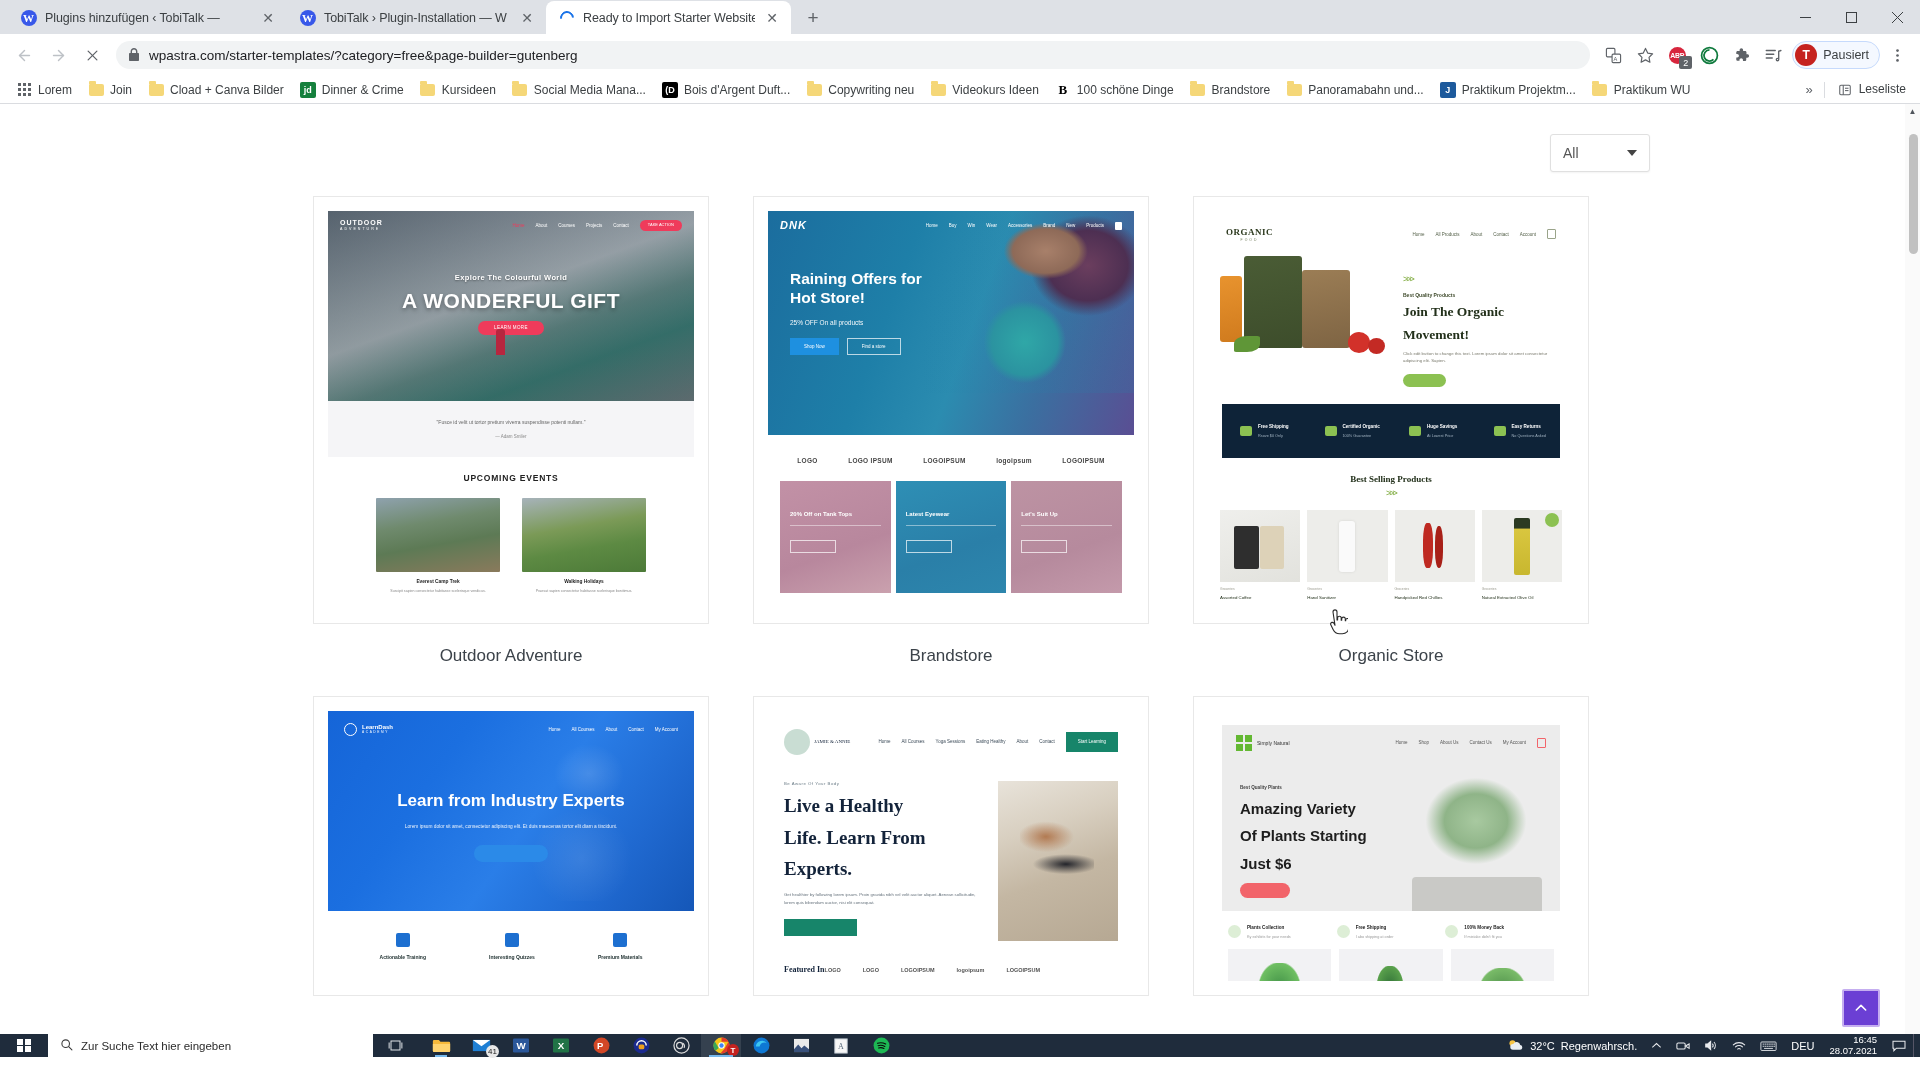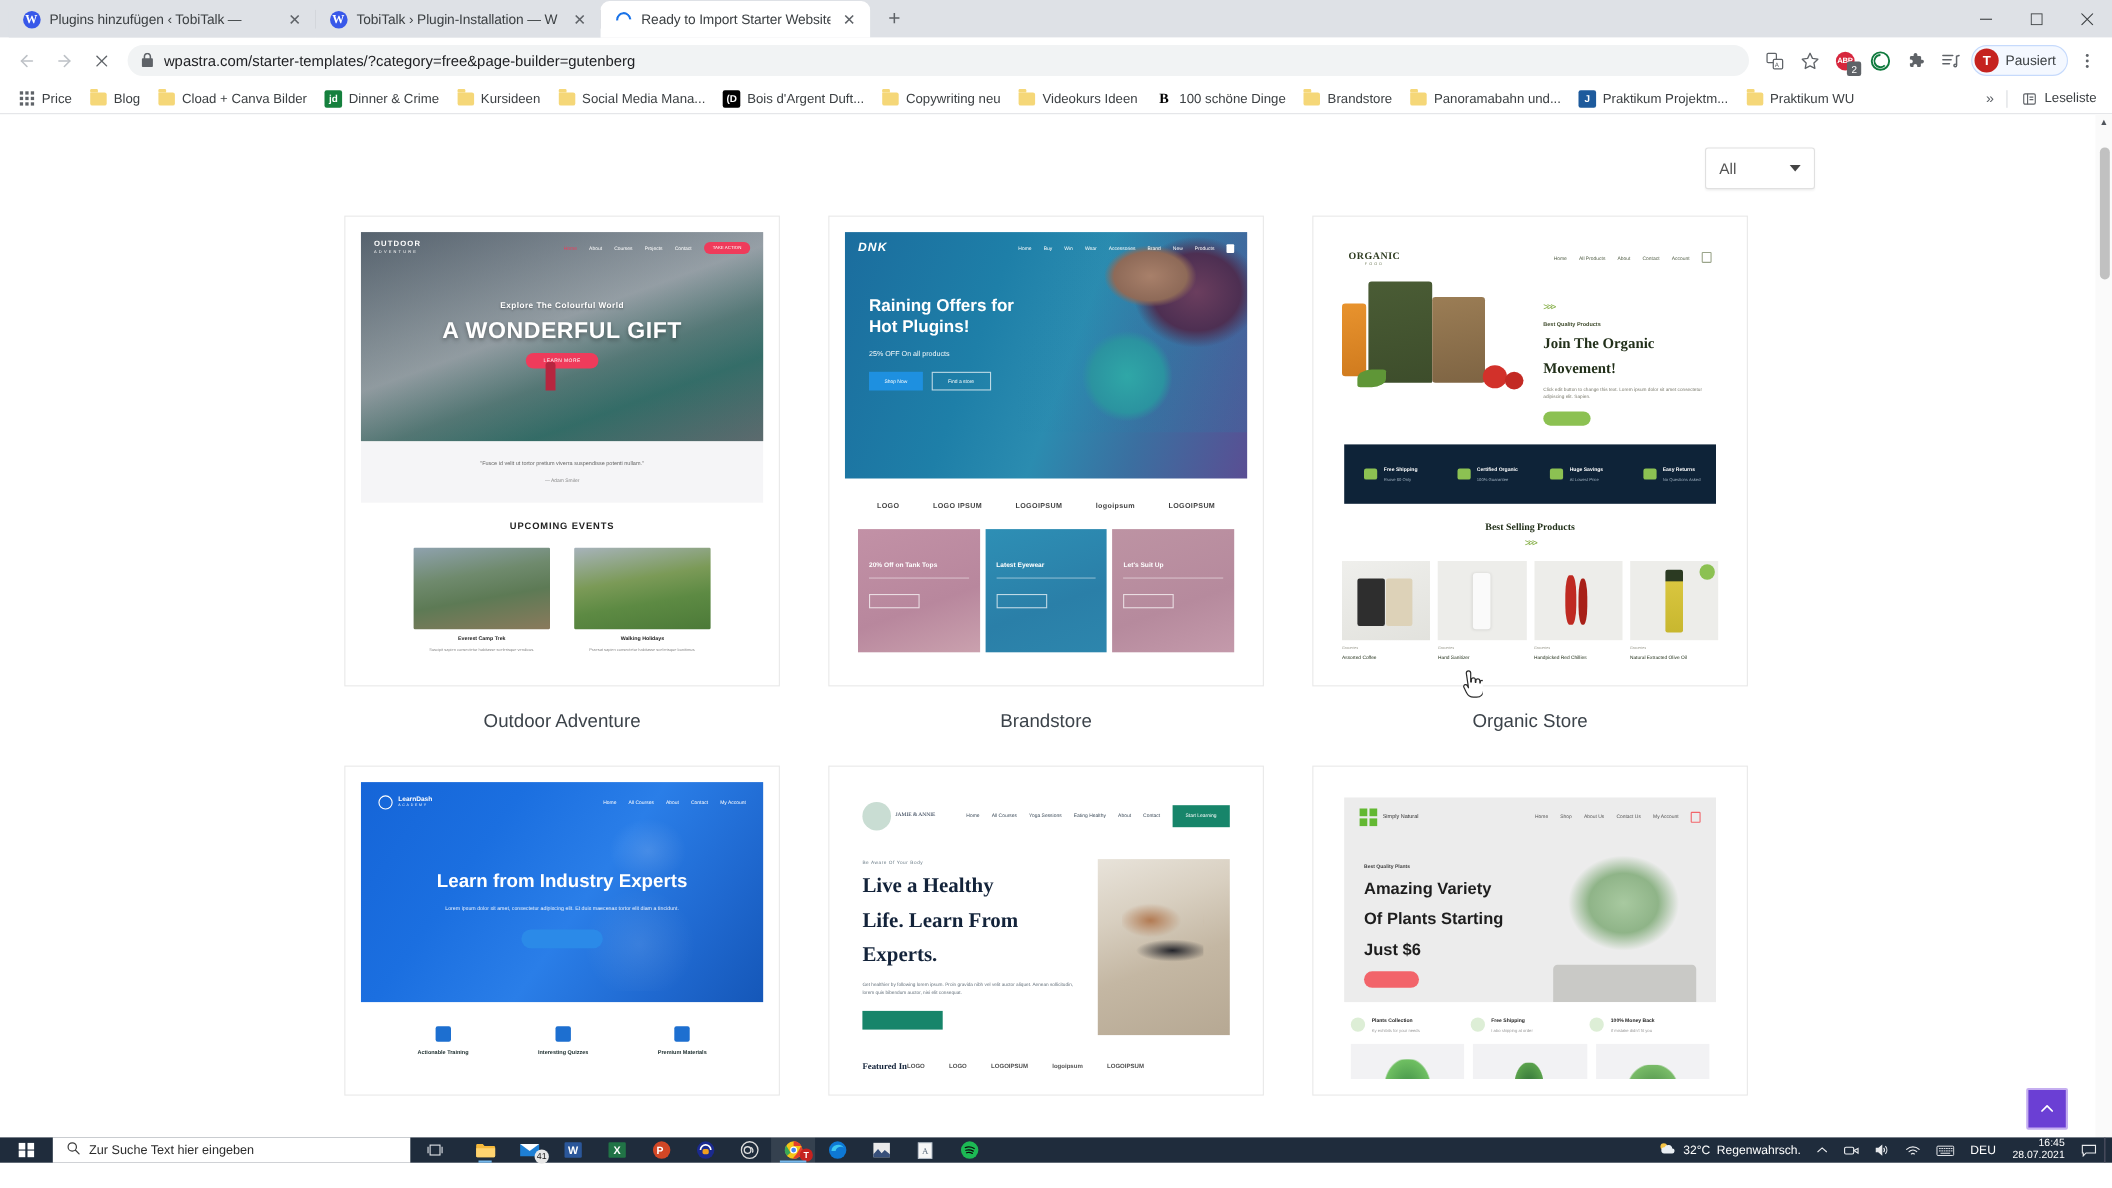--- a/index.html
+++ b/index.html
@@ -497,28 +497,28 @@
             <i></i>
             <i></i>
             <i></i>
             <i></i>
             <i></i>
             <i></i>
             <i></i>
             <i></i>
           </span>
       </span>
-      <span>Price</span>
+      <span>Lorem</span>
     </div>
 
     <div class="bm">
       <span class="bm-ico">
           <span class="folder"></span>
         </span>
-      <span>Blog</span>
+      <span>Join</span>
     </div>
     <div class="bm">
       <span class="bm-ico">
           <span class="folder"></span>
         </span>
       <span>Cload + Canva Bilder</span>
     </div>
     <div class="bm">
       <span class="bm-ico">
           <span class="sq-ico" style="background:#15803d">jd</span>
@@ -680,21 +680,21 @@
                     <span>Wear</span>
                     <span>Accessories</span>
                     <span>Brand</span>
                     <span>New</span>
                     <span>Products</span>
                     <span style="width:7px;height:8px;background:#fff;border-radius:1px"></span>
                   </div>
                 </div>
                 <div class="bs-txt">
                   <div class="bs-h1">Raining Offers for</div>
-                  <div class="bs-h1">Hot Plugins!</div>
+                  <div class="bs-h1">Hot Store!</div>
                   <div class="bs-p">25% OFF On all products</div>
                   <div class="bs-btns">
                     <span class="bs-b1">Shop Now</span>
                     <span class="bs-b2">Find a store</span>
                   </div>
                 </div>
               </div>
               <div class="bs-logos">
                 <span class="bs-lg">LOGO</span>
                 <span class="bs-lg">LOGO IPSUM</span>

